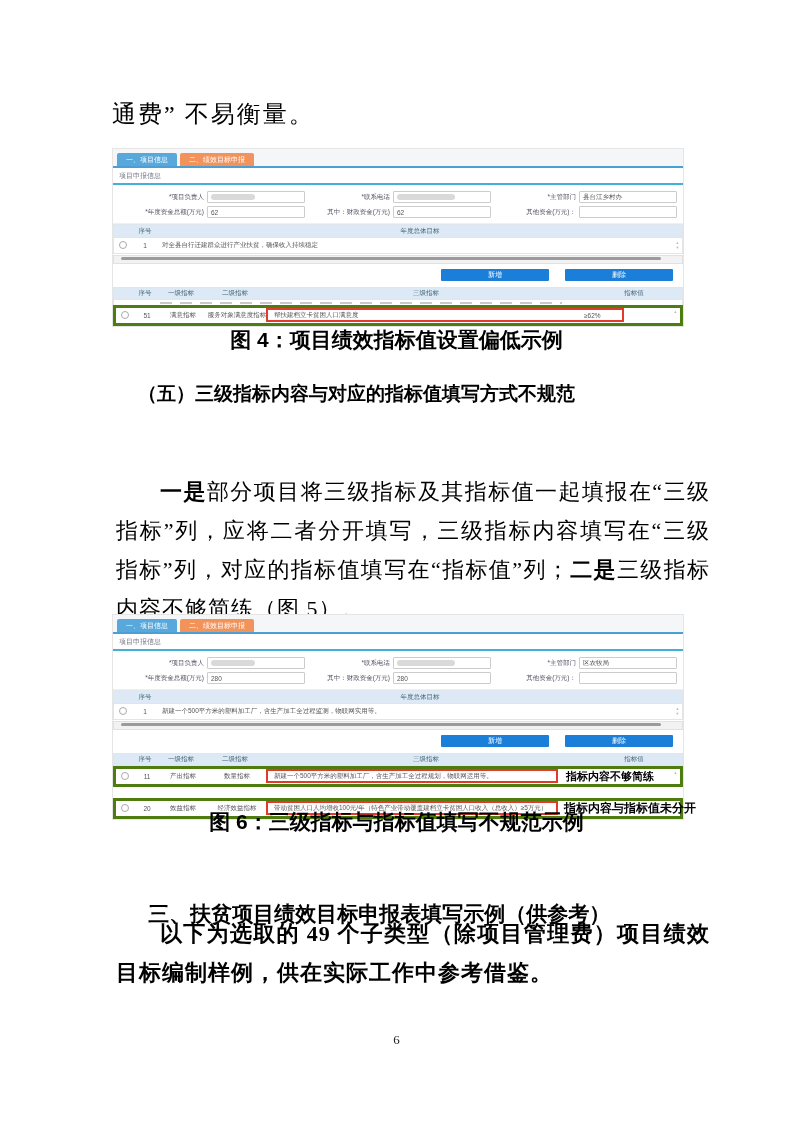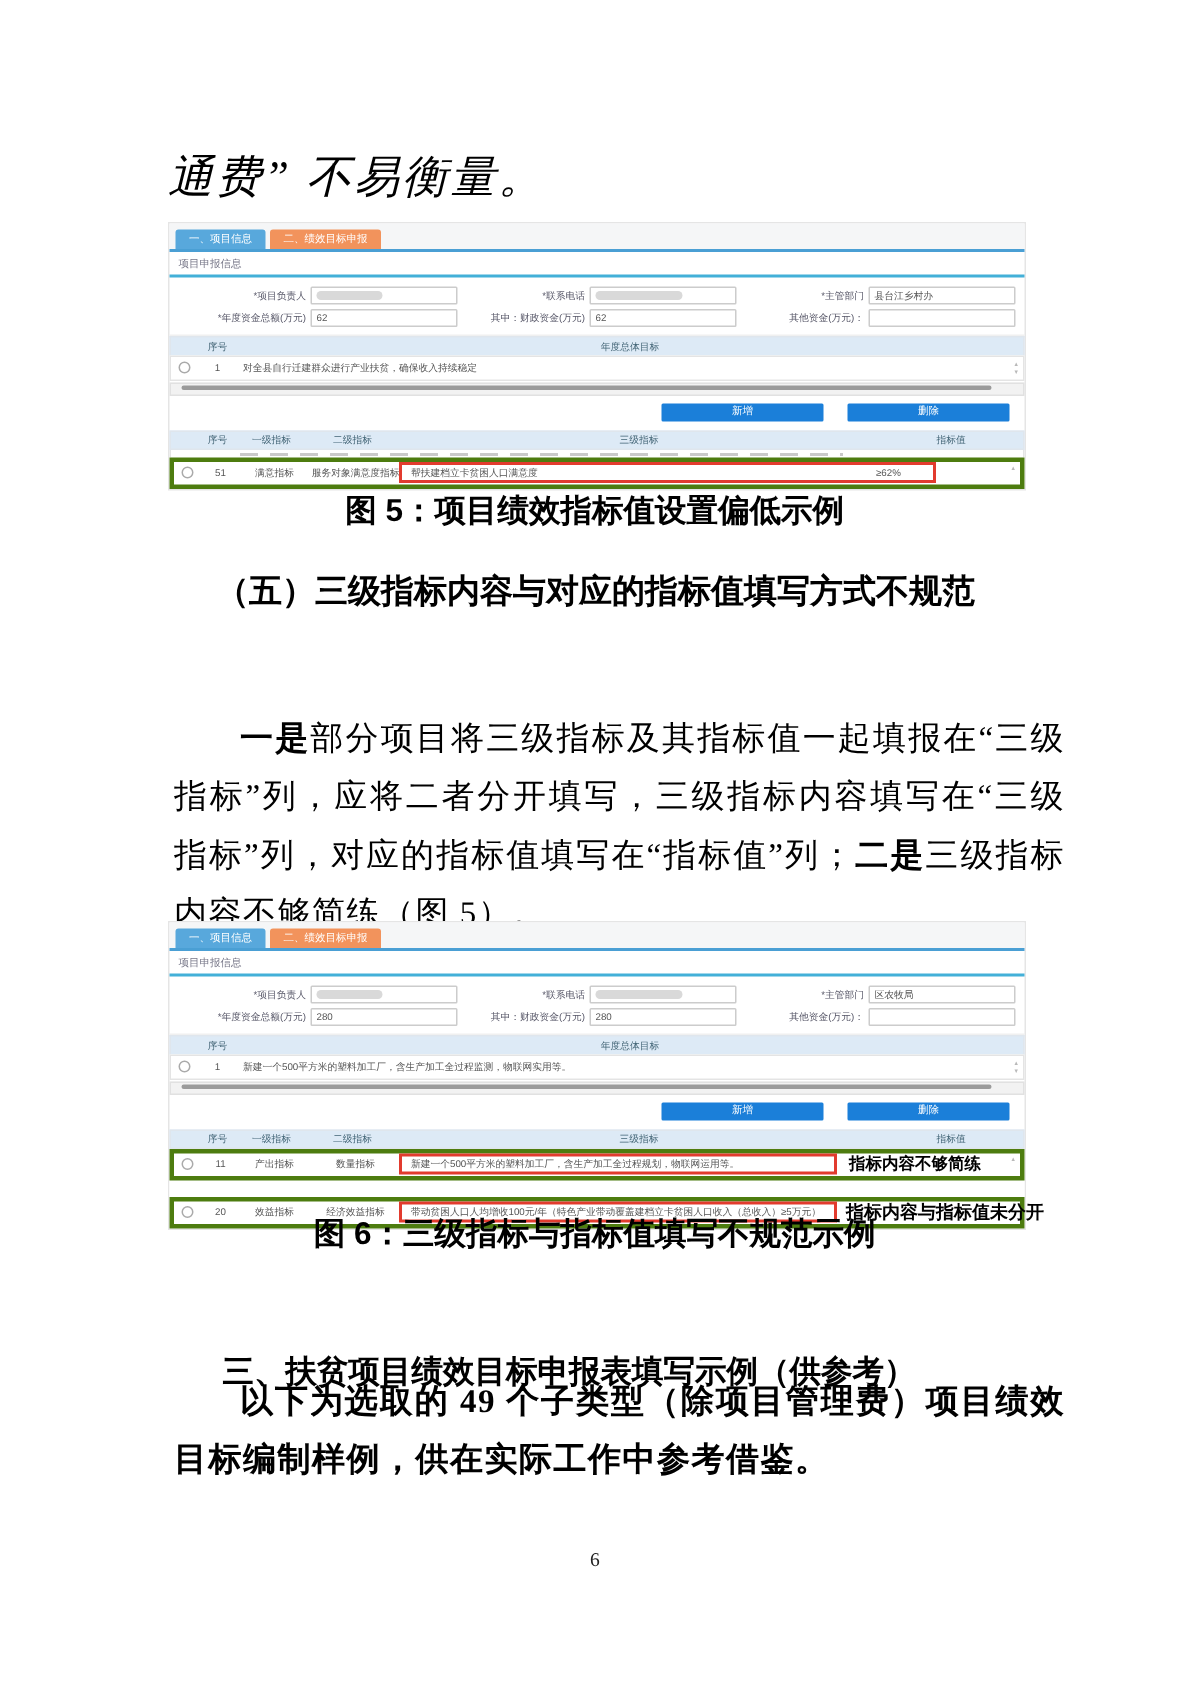--- a/index.html
+++ b/index.html
@@ -1,18 +1,18 @@
 <!DOCTYPE html>
 <html><head>
 <meta charset="utf-8">
 <style>
   html,body{margin:0;padding:0;background:#fff;}
   .page{position:relative;width:793px;height:1122px;background:#fff;margin:0 auto;overflow:hidden;font-family:"Liberation Serif",serif;}
 
-  .intro{position:absolute;left:112px;top:98px;font-size:30px;letter-spacing:2px;color:#000;margin:0;font-style:italic;}
+  .intro{position:absolute;left:112px;top:98px;font-size:24px;letter-spacing:2px;color:#000;margin:0;}
 
   
   .shot{position:absolute;left:112px;width:570px;background:#fff;border:1px solid #e5e5e5;font-family:"Liberation Sans",sans-serif;color:#556;}
   .tabbar{height:15px;background:#f5f6f7;border-bottom:2px solid #4a9fd4;padding:2px 4px 0;display:flex;gap:3px;align-items:flex-end;}
   .tab{font-size:7px;color:#fff;padding:2px 9px;border-radius:2px 2px 0 0;line-height:9px;white-space:nowrap;}
   .tab.blue{background:#58a8dc}.tab.orange{background:#f2935c}
   .secbar{font-size:7px;color:#778;padding:3px 6px 2px;border-bottom:2px solid #43b0d8;}
   .formarea{padding:3px 6px 5px;border-bottom:1px solid #f0f0f0;}
   .frow{display:flex;margin-top:3px;}
   .fcell{flex:1;display:flex;align-items:center;justify-content:flex-end;gap:3px;}
@@ -45,21 +45,21 @@
   .ci-val{width:96px;padding-left:6px;white-space:nowrap}
   .ci-val.hdr{text-align:center;padding-left:0}
   .redbox{position:absolute;top:0;height:14px;border:2px solid #e23b2e;box-sizing:border-box;pointer-events:none}
   .partialrow{height:5px;border-left:1px solid #e4e4e4;border-right:1px solid #e4e4e4;overflow:hidden;background:#fff;position:relative}
   .partialrow::before{content:"";position:absolute;left:46px;right:120px;top:2px;height:2px;background:repeating-linear-gradient(90deg,#c9c9c9 0 12px,transparent 12px 20px)}
   .rowgap{height:11px;background:#fff}
   .anno{position:absolute;font-family:"Liberation Sans",sans-serif;font-weight:700;color:#000;white-space:nowrap;line-height:15px;background:#fff0;}
 
   
   .caption{position:absolute;left:0;width:793px;text-align:center;font-family:"Liberation Sans",sans-serif;font-weight:700;font-size:21px;color:#000}
-  .heading-serif{position:absolute;left:100px;width:596px;font-family:"Liberation Serif",serif;font-weight:700;font-size:22px;line-height:43px;text-indent:2em;color:#000;margin:0;}
+  .heading-serif{position:absolute;left:100px;width:596px;font-family:"Liberation Serif",serif;font-weight:700;font-size:19px;line-height:43px;text-indent:2em;color:#000;margin:0;}
   .heading-sans{position:absolute;left:100px;width:640px;font-family:"Liberation Sans",sans-serif;font-weight:700;font-size:21px;text-indent:2.3em;color:#000;margin:0;}
   .bodytext{position:absolute;left:100px;width:594px;font-size:22px;line-height:39px;letter-spacing:1px;text-align:justify;text-indent:2em;color:#000;font-family:"Liberation Serif",serif;margin:16px;}
   .bodytext b{font-family:"Liberation Sans",sans-serif;font-weight:700;}
   .pagenum{position:absolute;left:0;width:793px;top:1032px;text-align:center;font-size:13px;color:#222}
 </style>
 </head>
 <body>
 
 <div class="page">
 
@@ -139,21 +139,21 @@
         <span class="ci-l1">满意指标</span>
         <span class="ci-l2">服务对象满意度指标</span>
         <span class="ci-l3">帮扶建档立卡贫困人口满意度</span>
         <span class="ci-val">≥62%</span>
         <span class="vscroll" style="position:absolute;right:0;top:2px;">▴</span>
         <span class="redbox" style="left:150px;width:358px;"></span>
       </div>
     </div>
   </div>
 
-  <div class="caption" style="top:326px;">图 5：项目绩效指标值设置偏低示例</div>
+  <div class="caption" style="top:326px;">图 4：项目绩效指标值设置偏低示例</div>
 
   <p class="heading-serif" style="top:372px;">（五）三级指标内容与对应的指标值填写方式不规范</p>
 
   <p class="bodytext" style="top:456px;"><b>一是</b><span>部分项目将三级指标及其指标值一起填报在“三级指标”列，应将二者分开填写，三级指标内容填写在“三级指标”列，对应的指标值填写在“指标值”列；</span><b>二是</b><span>三级指标内容不够简练（图 5）。</span></p>
 
   <div class="shot" style="top:614px;">
     <div class="tabbar">
       <div class="tab blue">一、项目信息</div>
       <div class="tab orange">二、绩效目标申报</div>
     </div>

